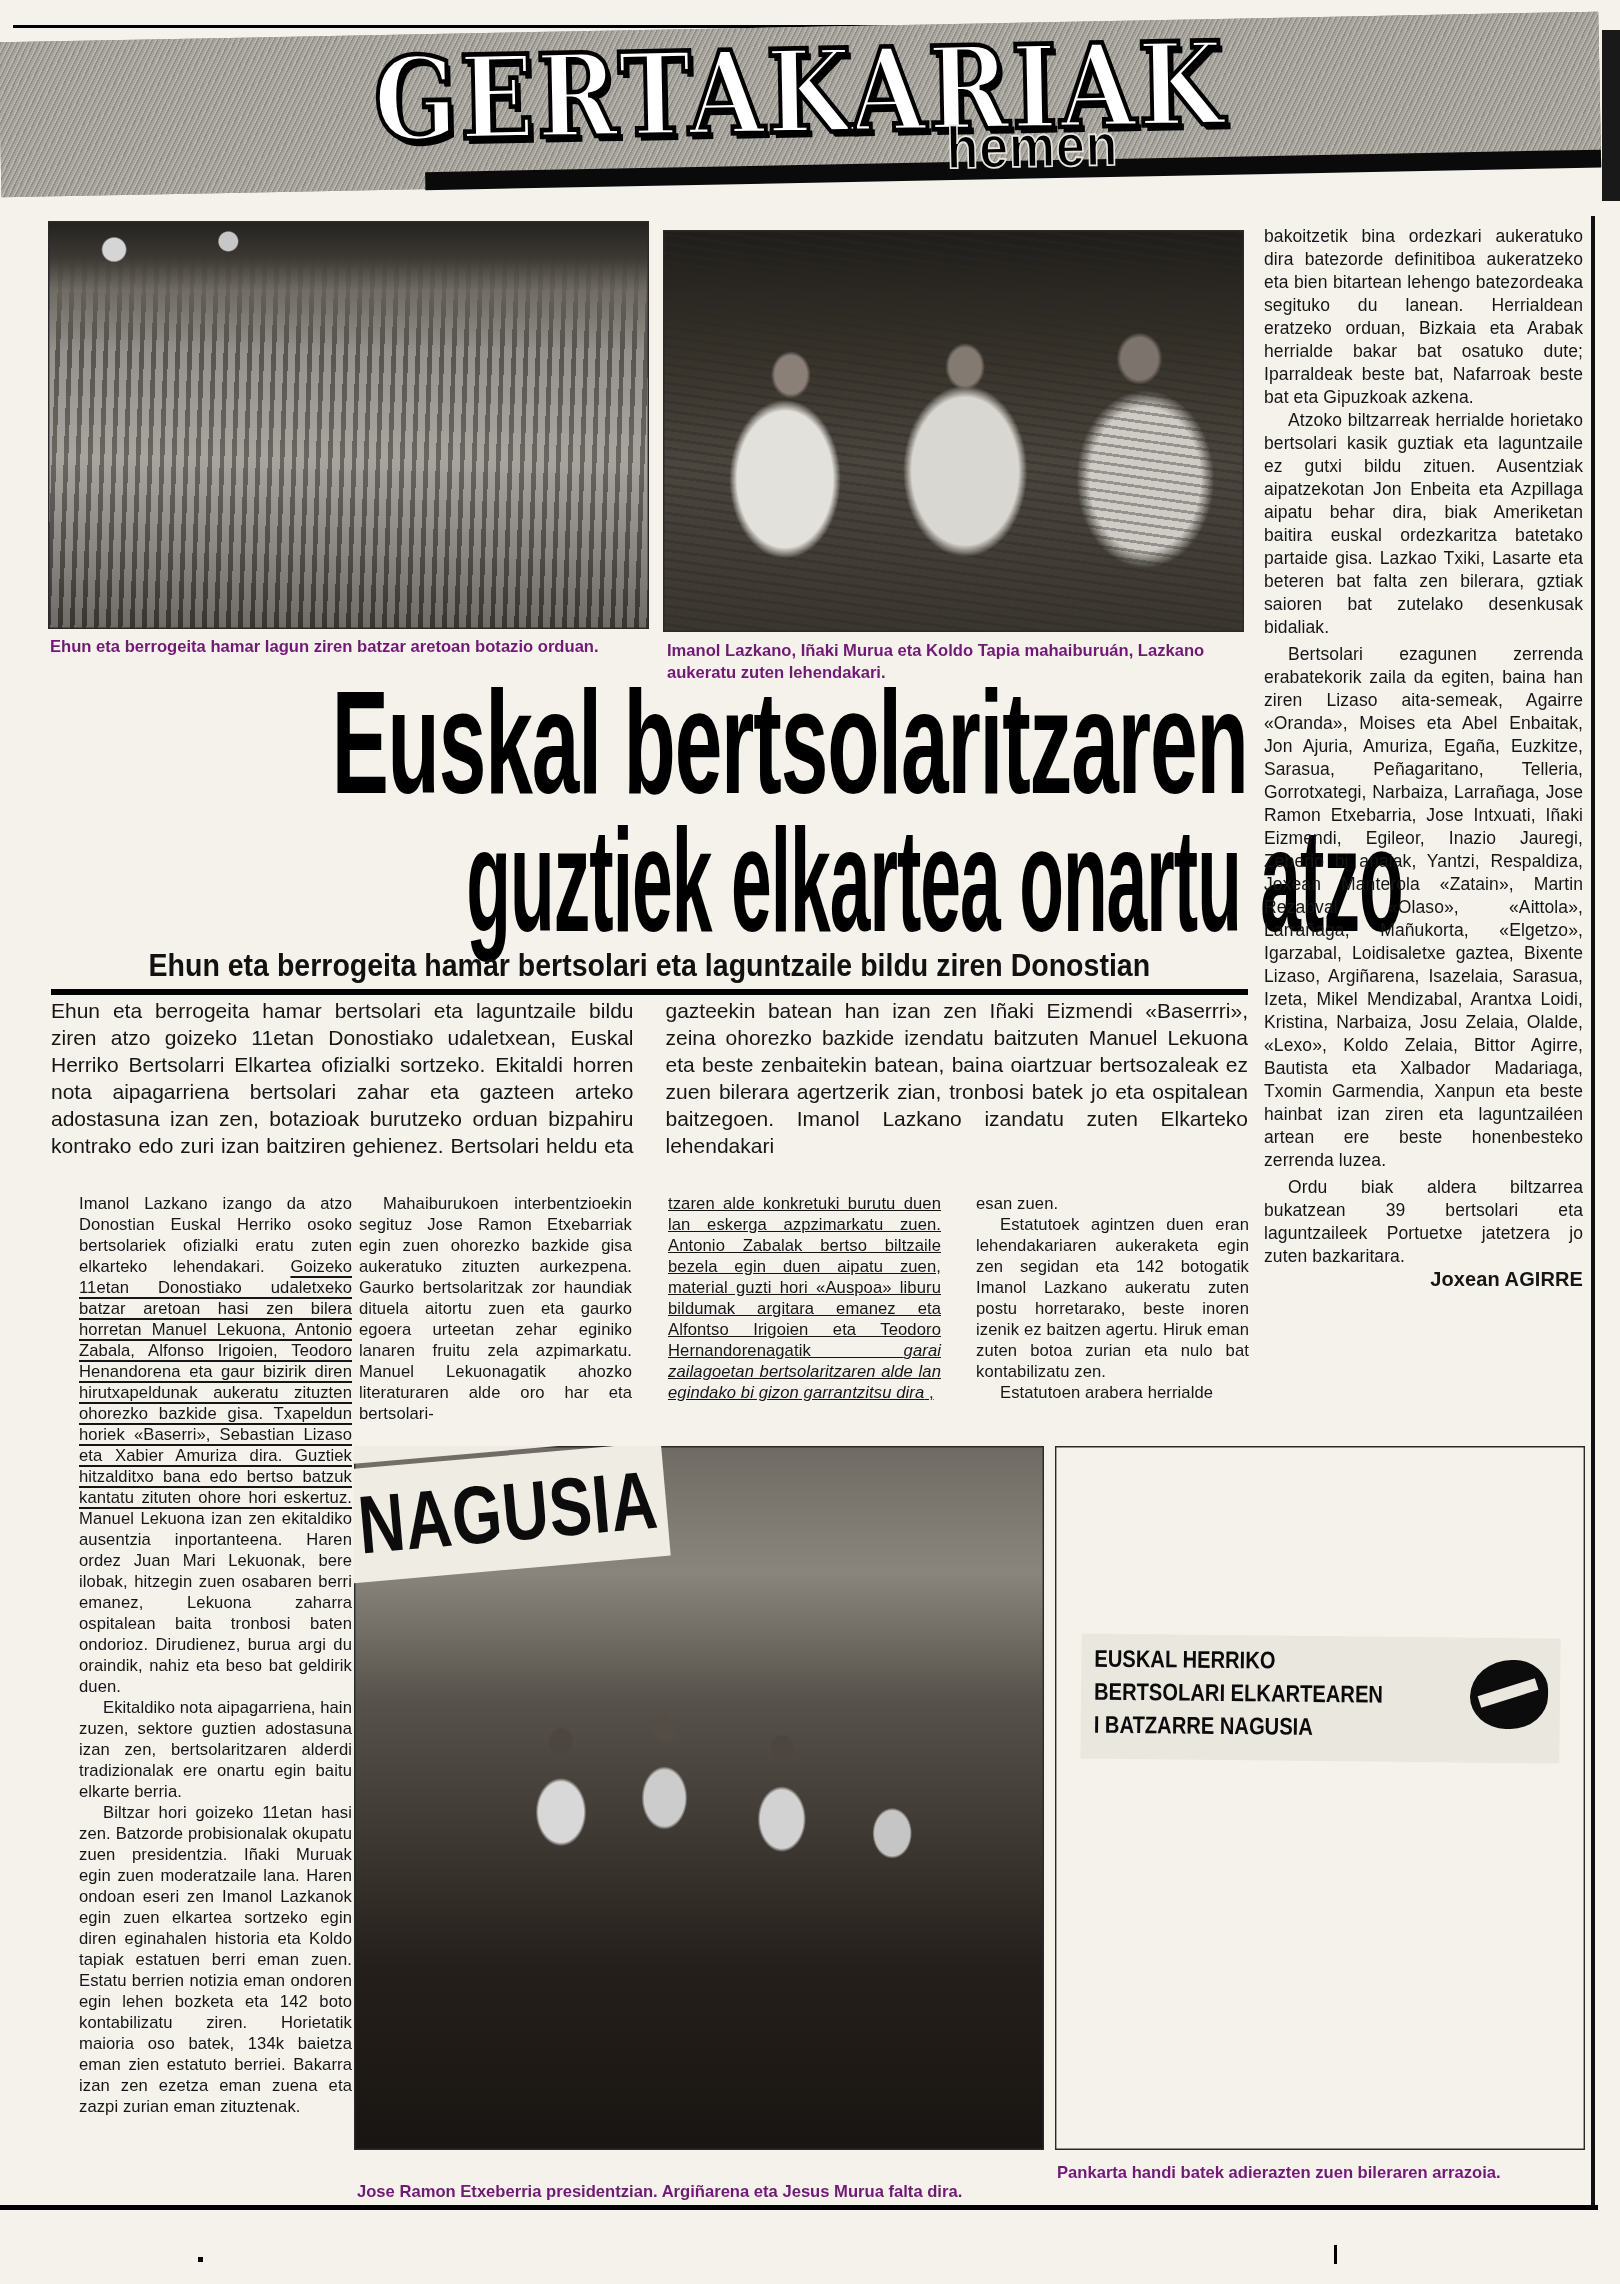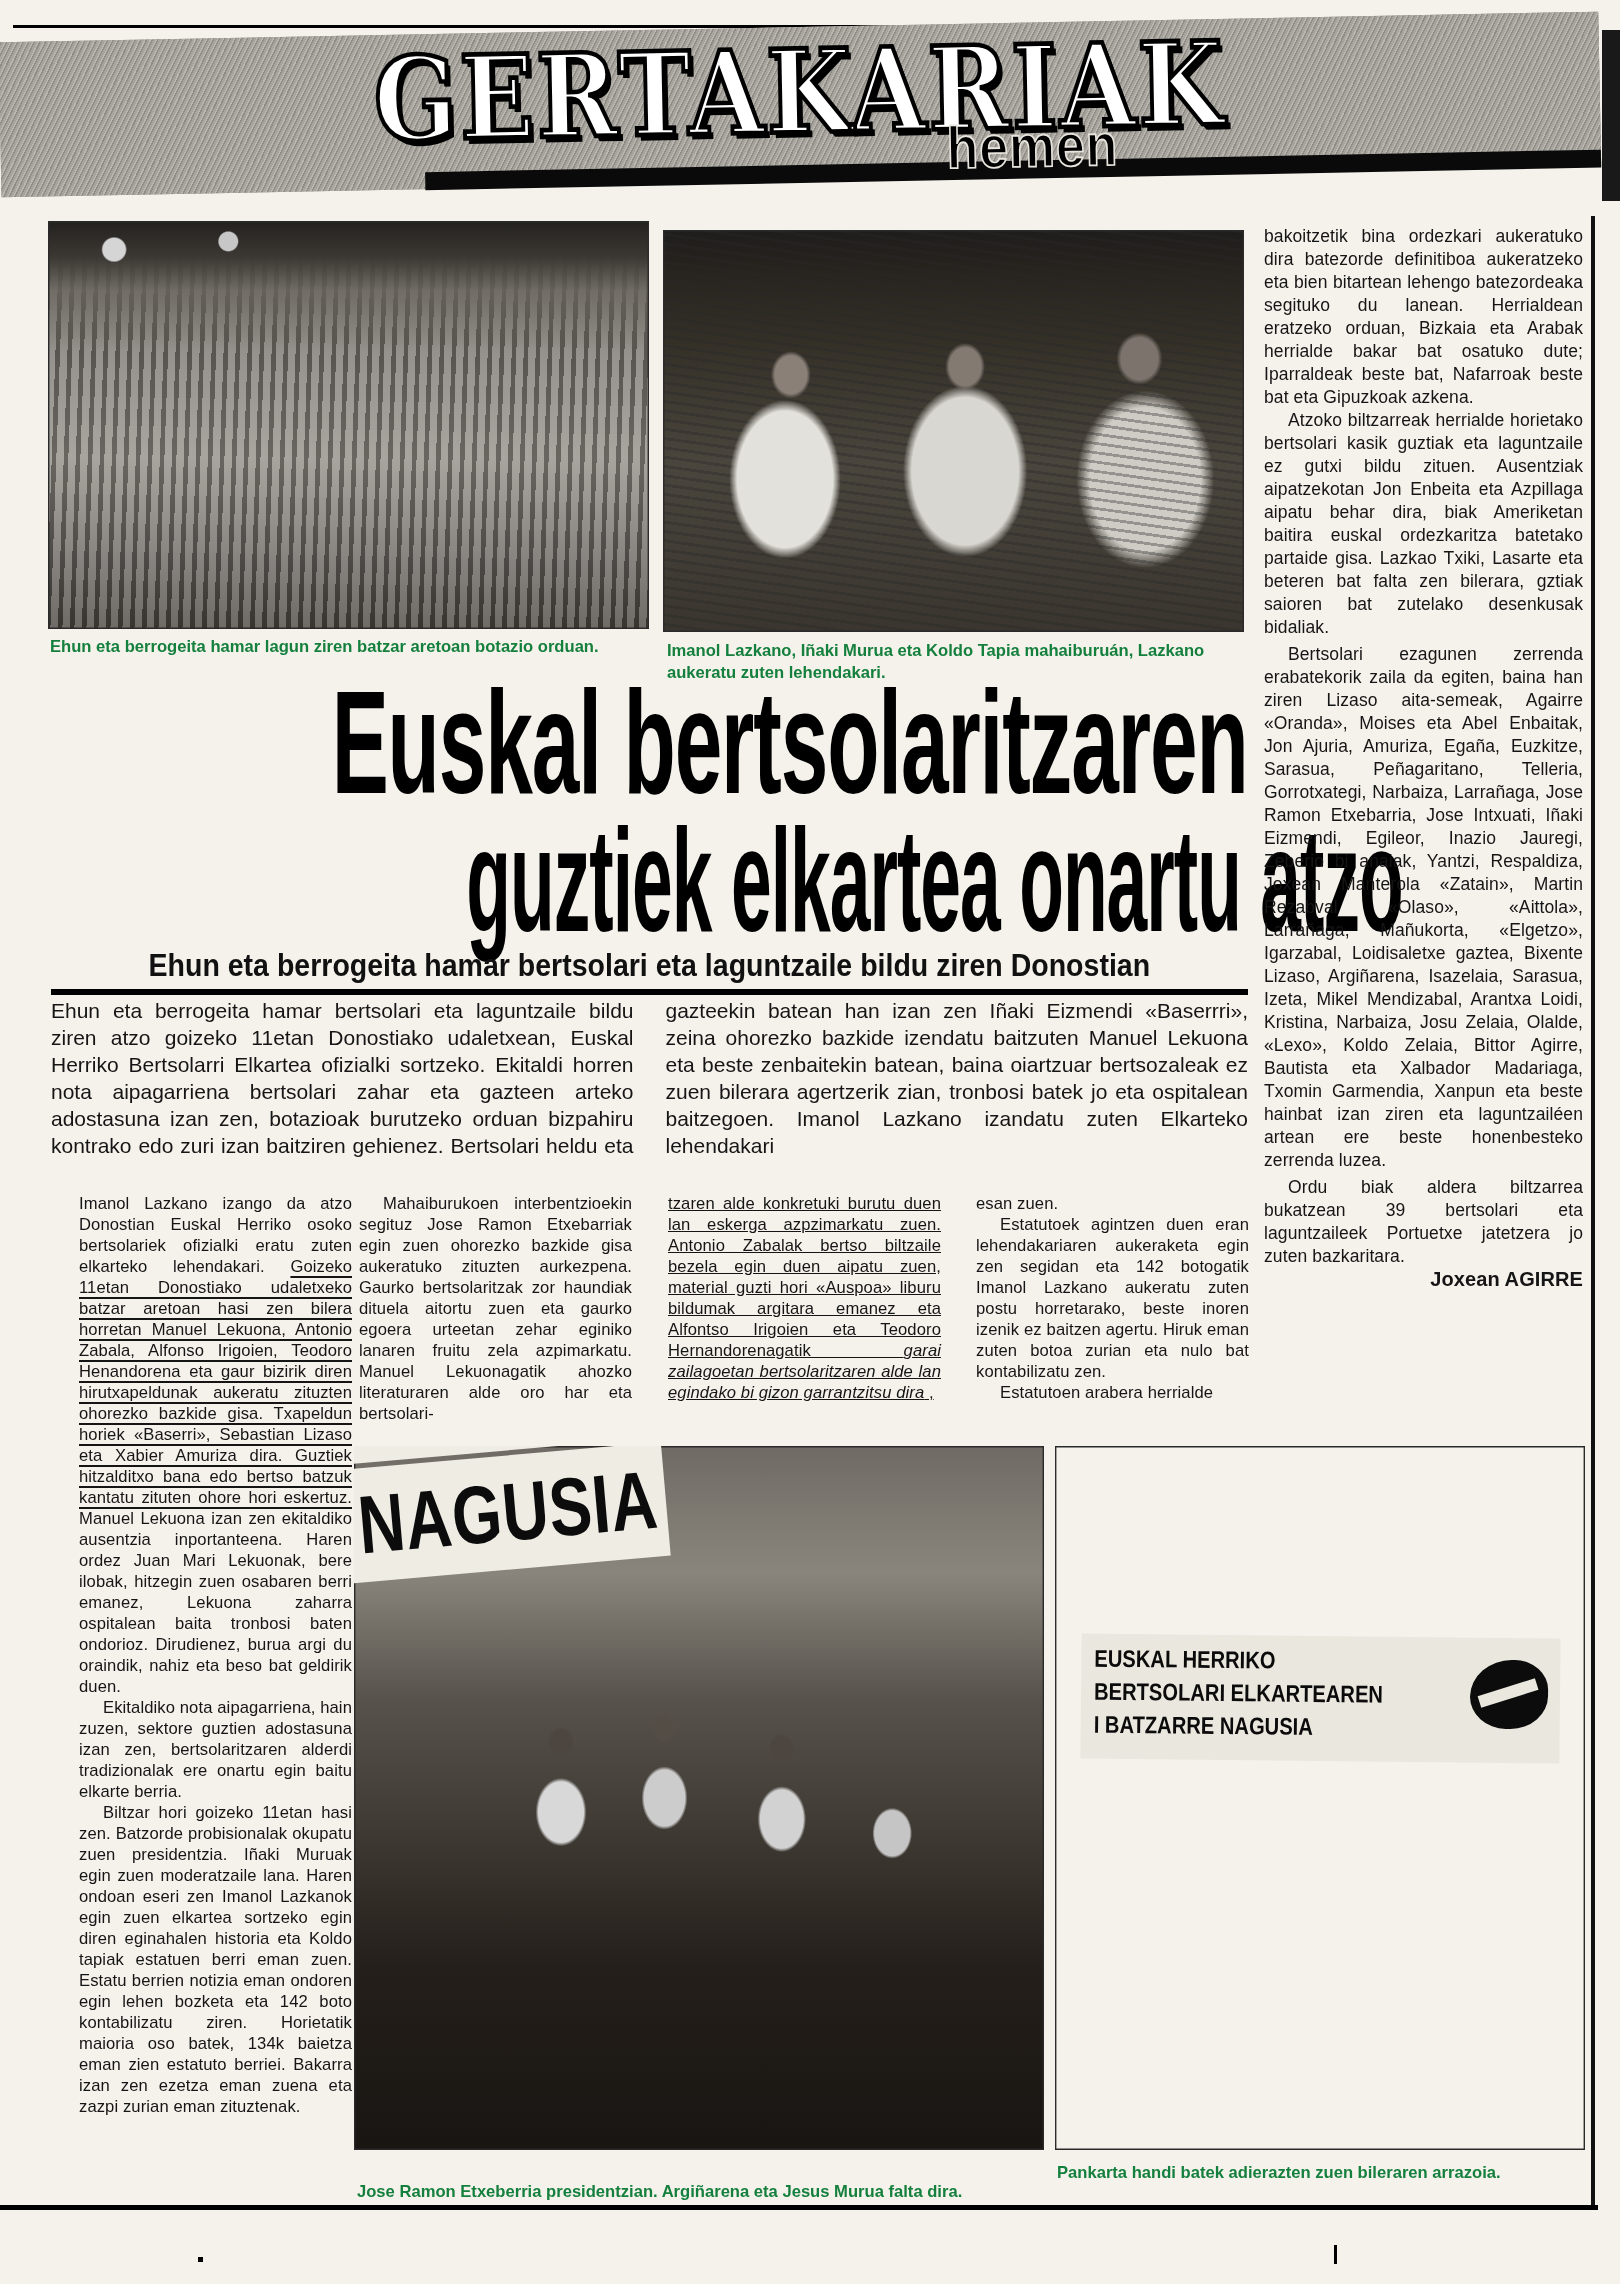--- a/index.html
+++ b/index.html
@@ -71,21 +71,21 @@
     transform:scaleX(.78);transform-origin:left;padding-left:17.5px;white-space:nowrap;}
   .br-banner{position:absolute;left:26px;top:190px;width:479px;height:125px;background:#eae7df;
     transform:rotate(.6deg);padding:8.3px 0 0 13px;box-sizing:border-box;}
   .br-banner-line{font-weight:bold;font-size:24px;line-height:33px;color:#0b0b0b;
     transform:scaleX(.84);transform-origin:left;white-space:nowrap;}
   .emblem{position:absolute;right:12px;top:22px;width:78px;height:69px;background:#0c0c0c;
     border-radius:58% 46% 52% 50%;}
   .emblem:after{content:"";position:absolute;left:8.3px;top:27px;width:60px;height:12px;
     background:#eae7df;transform:rotate(-18deg);}
   
-  .caption{font-weight:bold;font-size:16.6px;line-height:22px;color:#15803d;}
+  .caption{font-weight:bold;font-size:16.6px;line-height:22px;color:#701a75;}
   .hl-wrap{position:absolute;left:51px;width:1197px;text-align:center;white-space:nowrap;}
   .hl{display:inline-block;font-weight:bold;color:#000;font-size:138px;line-height:138px;letter-spacing:-1.8px;}
   .hl-1{transform:scale(.62,1.06);}
   .hl-2{transform:scale(.53,1.06);}
   .subhead{display:inline-block;font-weight:600;font-size:31px;color:#111;transform:scaleX(.92);white-space:nowrap;}
   .rule{position:absolute;background:#000;}
   .lead{position:absolute;left:51px;top:997px;width:1197px;height:184px;
     font-size:21px;line-height:27px;text-align:justify;column-count:2;column-gap:32px;column-fill:auto;}
   .bodycol{position:absolute;width:273px;font-size:16.6px;line-height:21px;text-align:justify;
     letter-spacing:0.1px;}

